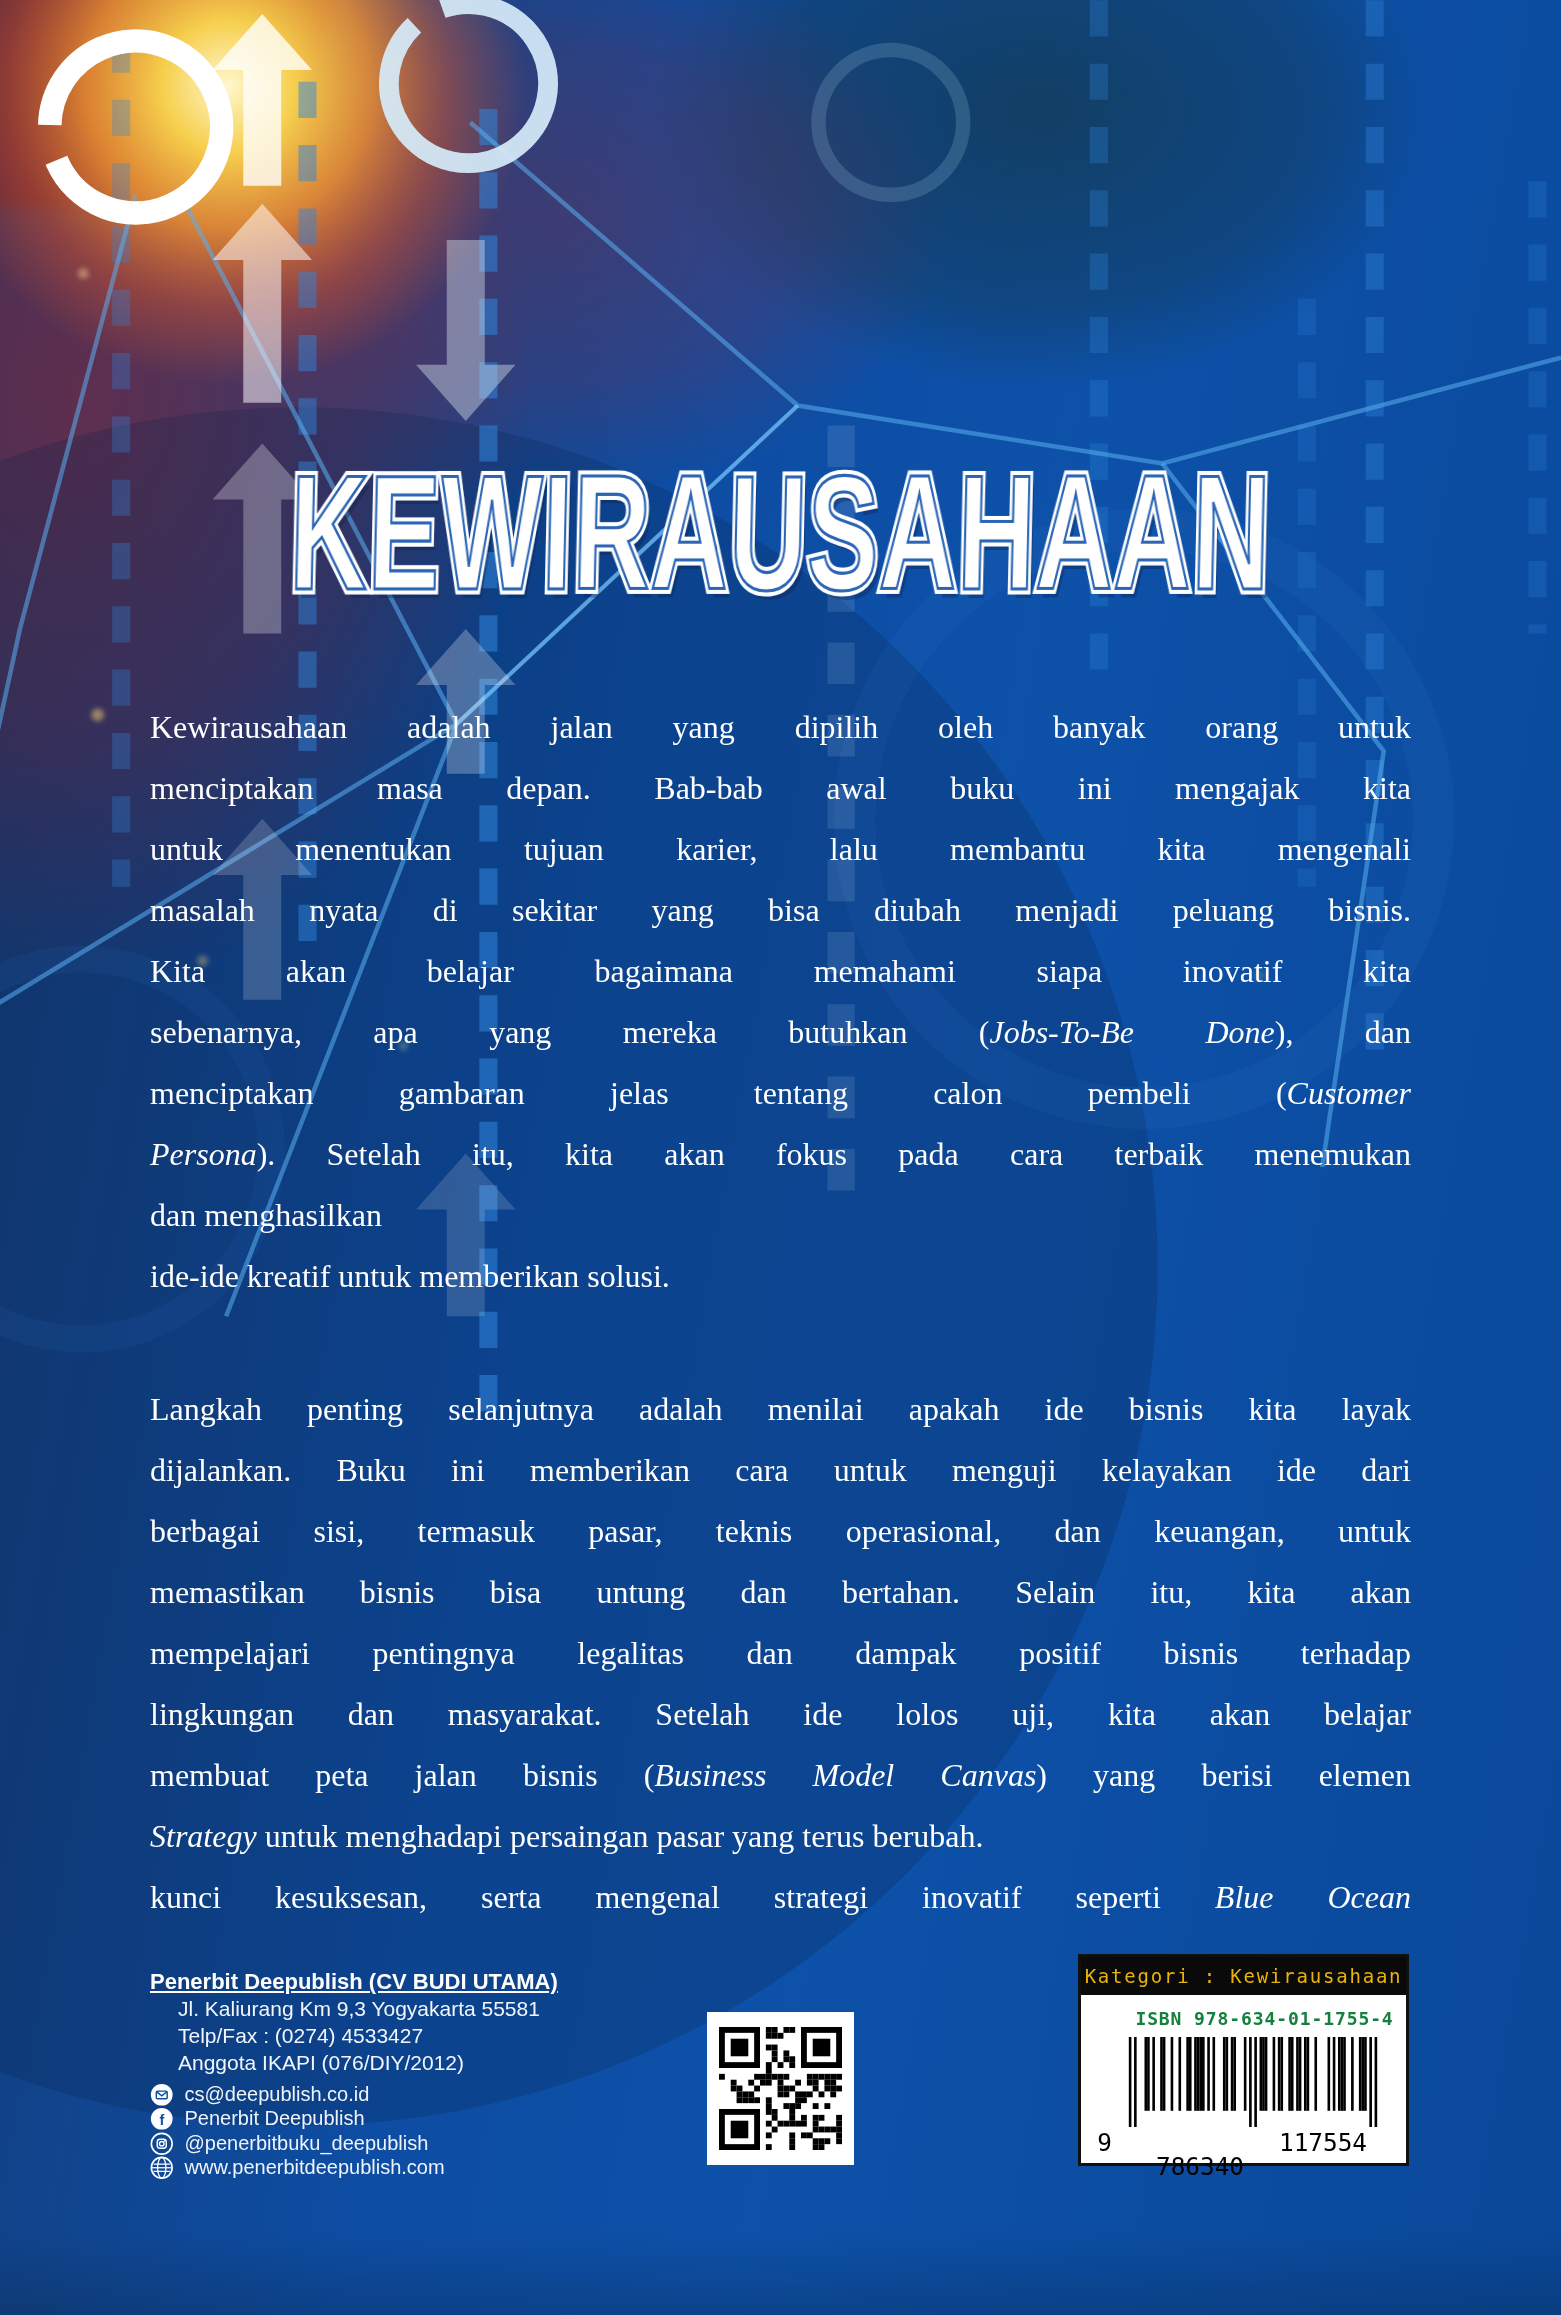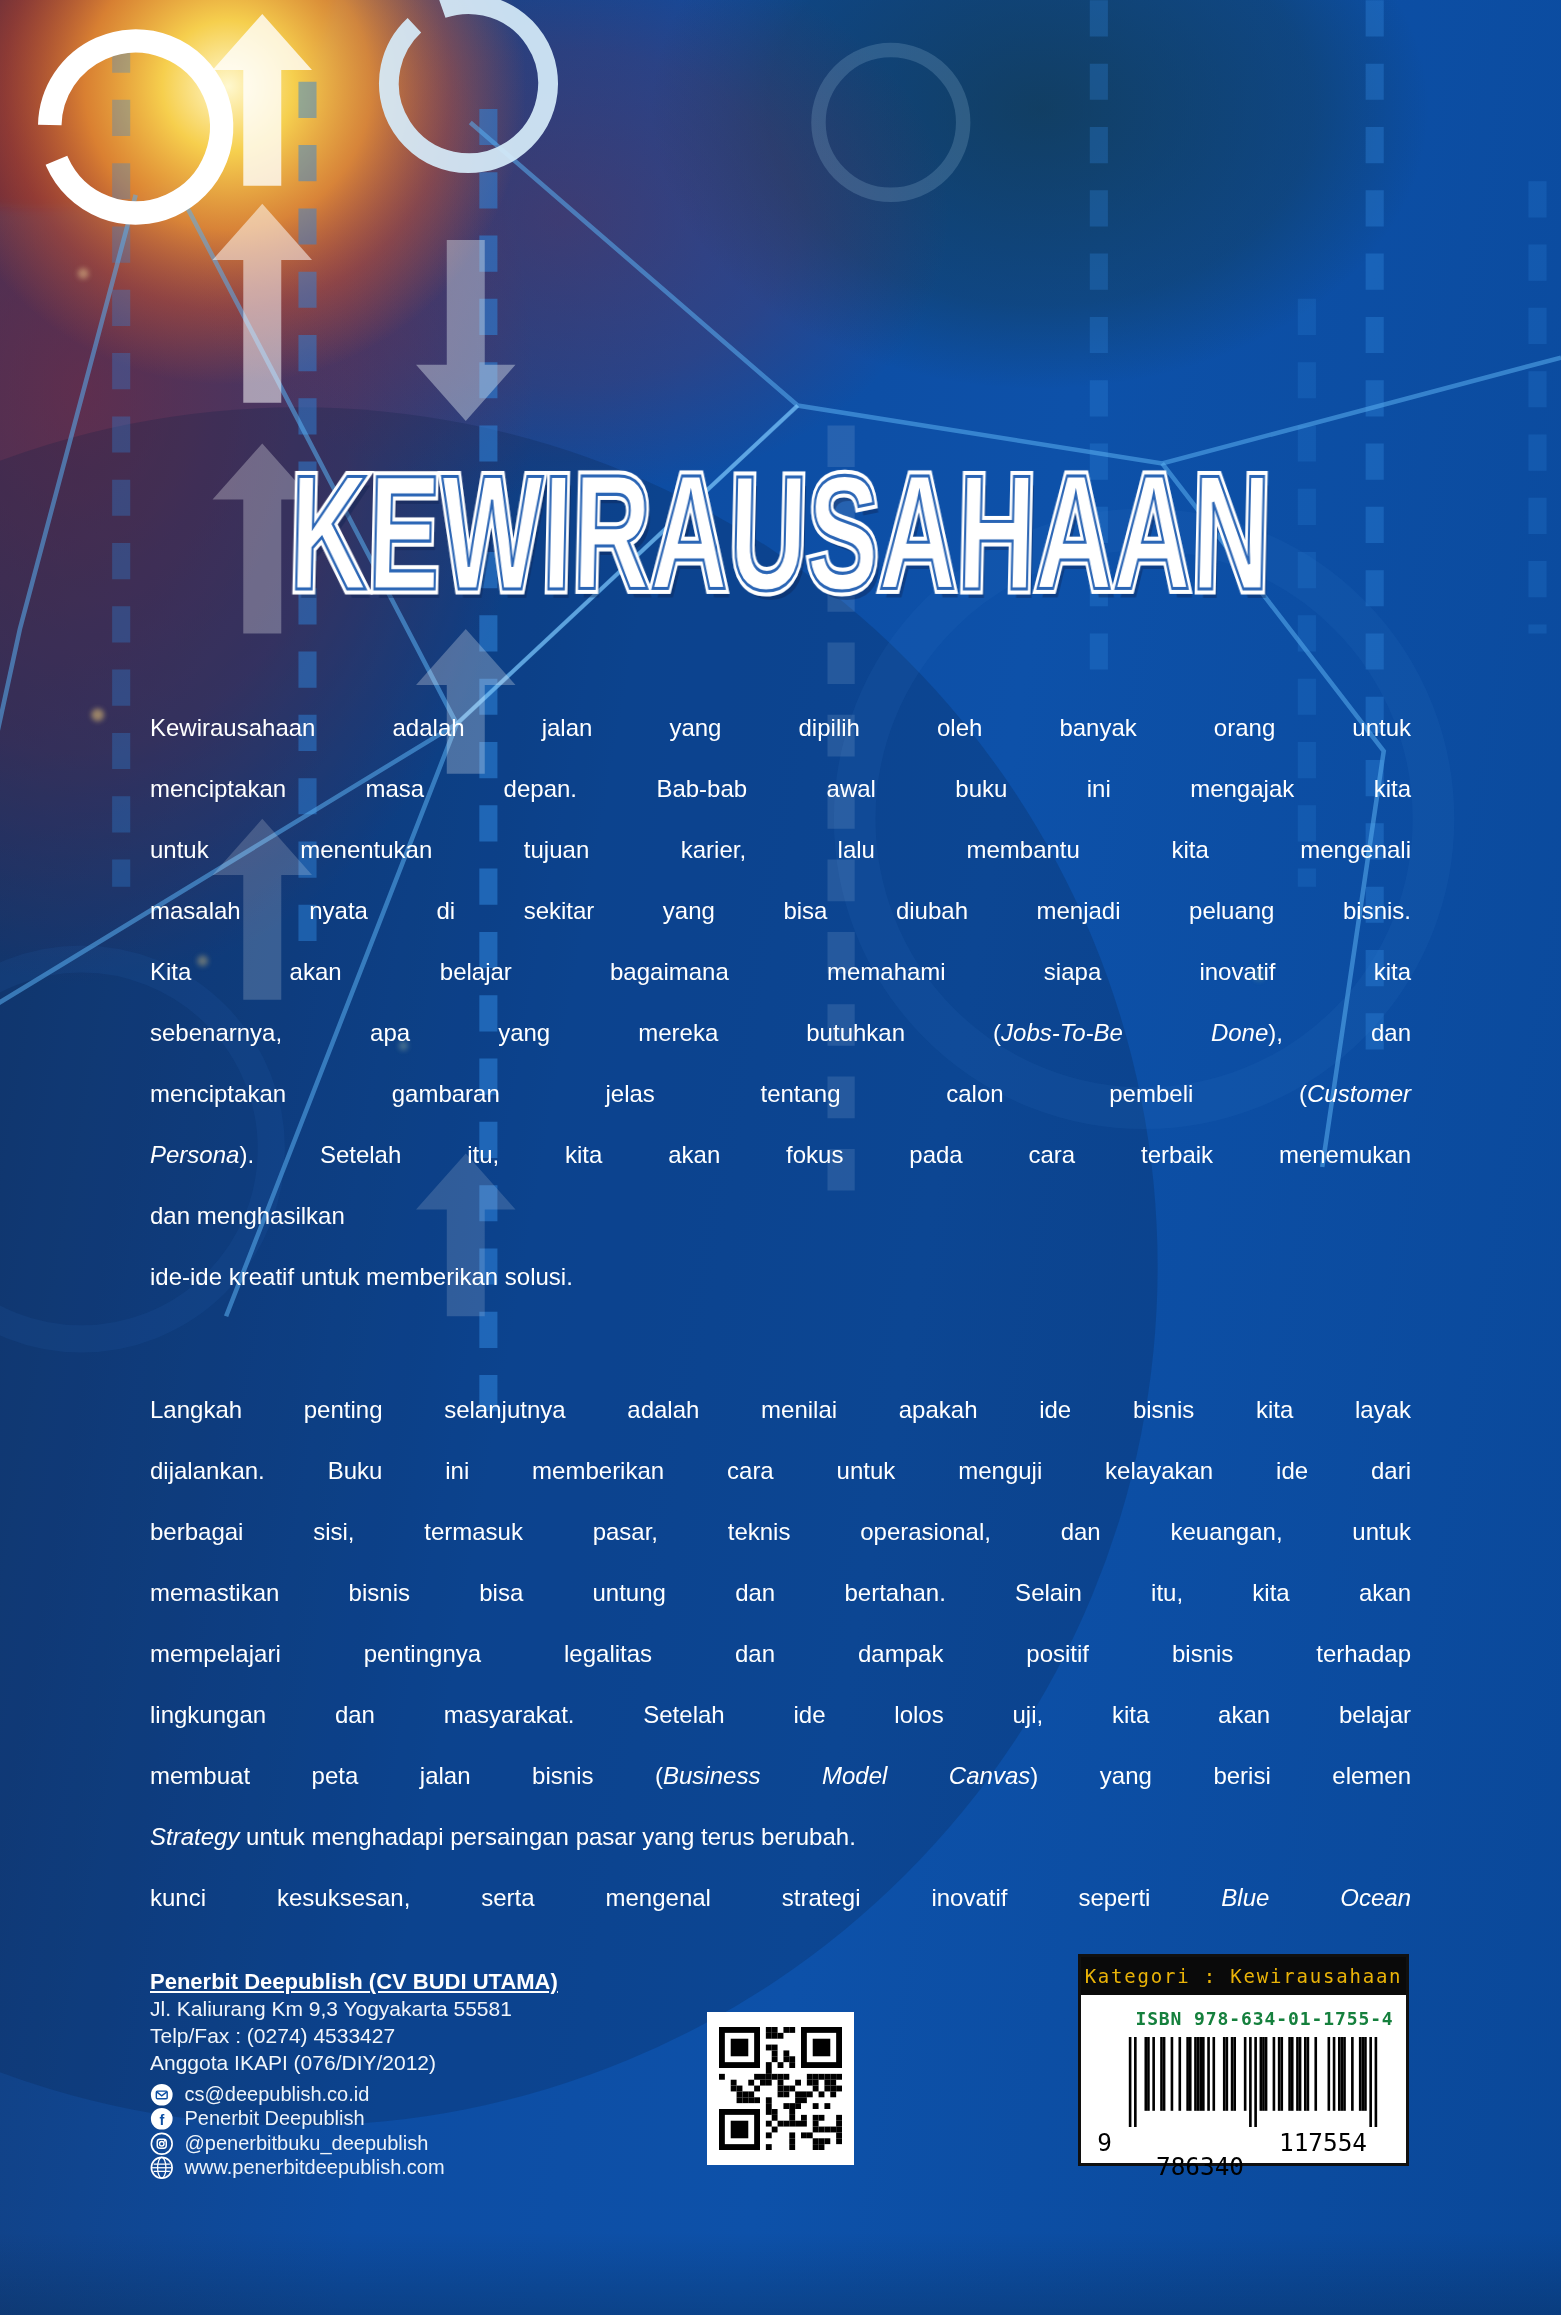--- a/index.html
+++ b/index.html
@@ -16,32 +16,32 @@
     transform:scale(.90,1.38) skewX(-2deg); transform-origin:50% 50%;
   }
   .title-layer{
     font-weight:bold; font-size:119px; letter-spacing:0.9px; white-space:nowrap;
     font-family:"Liberation Sans",sans-serif;
   }
   .title-back{color:#fff;-webkit-text-stroke:8.1px #fff;text-shadow:5.4px 6.3px 0 rgba(10,32,78,.38);}
   .title-front{position:absolute;left:0;top:0;width:100%;color:#fff;-webkit-text-stroke:2.3px #2a65b5;}
 
   
-  .synopsis{position:absolute;left:150px;width:1261px;font-size:24px;line-height:61px;
-    color:#fff;font-family:Liberation Sans, sans-serif;}
+  .synopsis{position:absolute;left:150px;width:1261px;font-size:32px;line-height:61px;
+    color:#fff;font-family:Liberation Serif, serif;}
   #para1{top:697px;} #para2{top:1379px;}
   .line{width:100%;white-space:nowrap;}
   .line.just{text-align:justify;text-align-last:justify;white-space:normal;}
   .line.left{text-align:left;}
   .line i{font-style:italic;}
 
   
   .publisher{position:absolute;left:150px;top:1968px;width:579px;}
   .pub-name{font-weight:bold;font-size:22px;line-height:27px;text-decoration:underline;}
-  .pub-line{font-size:21px;line-height:27px;font-weight:400;color:#f2f6fb;}
+  .pub-line{font-size:21px;line-height:27px;font-weight:400;color:#f2f6fb;margin-left:28px;}
   .contacts{margin-top:6.3px;}
   .contact-row{display:flex;align-items:center;height:24.4px;}
   .contact-icon{width:23.5px;height:23.5px;flex:0 0 23.5px;margin-right:11px;display:flex;align-items:center;}
   .contact-label{font-size:20px;color:#eef4fa;}
 
   
   .qr-box{position:absolute;left:707px;top:2012px;width:147px;height:153px;background:#fff;
     display:flex;align-items:center;justify-content:center;}
 
   

